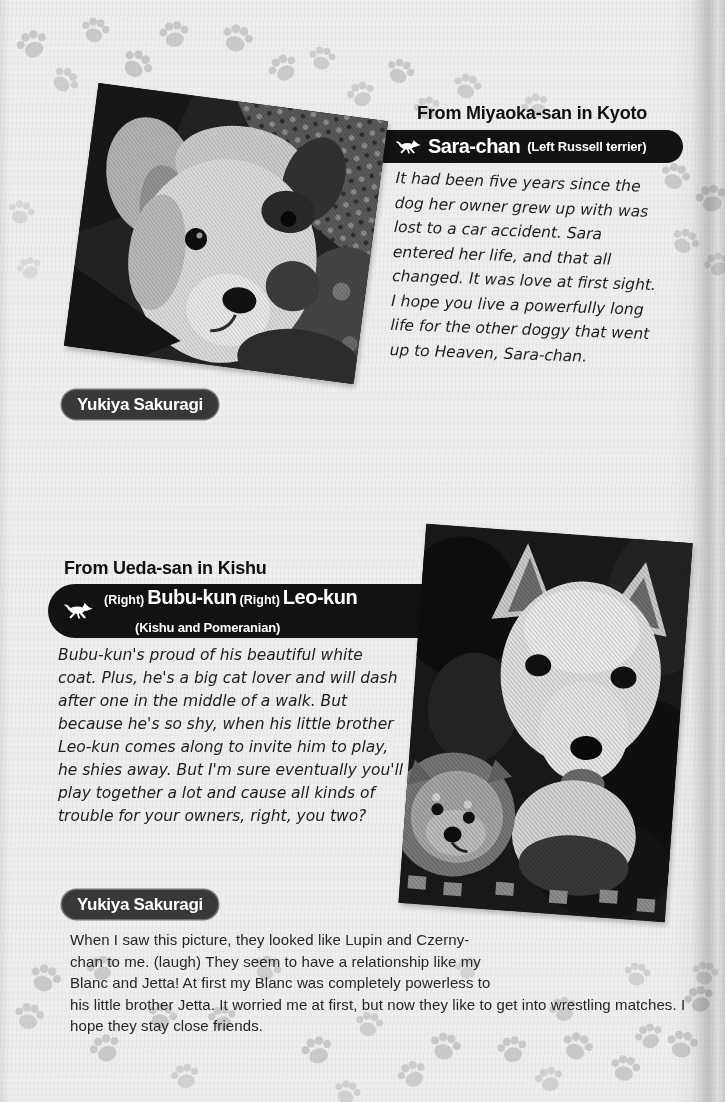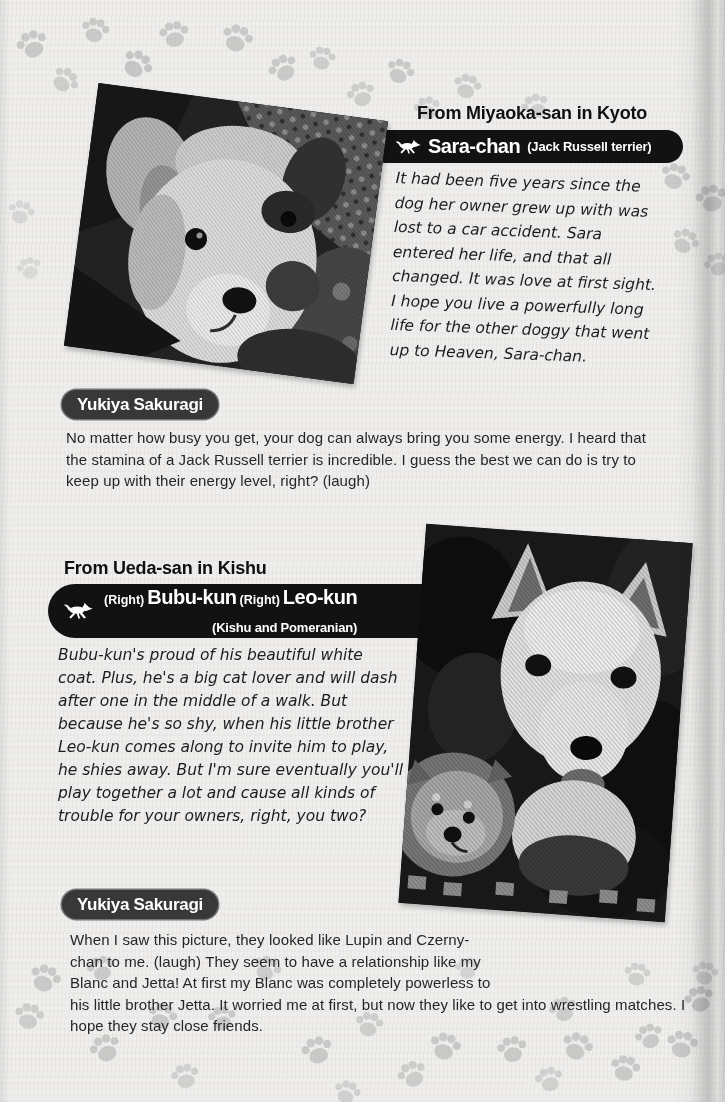--- a/index.html
+++ b/index.html
@@ -23,21 +23,21 @@
   .photo svg{display:block;width:100%;height:100%;}
   .photo1{left:80px;top:101px;width:292px;height:265px;transform:rotate(7.5deg);}
   .photo2{left:412px;top:533px;width:267px;height:380px;transform:rotate(4.2deg);}
 
   .from{position:absolute;z-index:2;font-weight:bold;font-size:18px;letter-spacing:-.2px;color:#101010;}
   .from1{left:417px;top:103px;}
   .from2{left:64px;top:558px;}
 
   .banner{position:absolute;z-index:2;background:var(--banner-bg,#121212);color:#fff;display:flex;align-items:center;}
   .banner1{left:381px;top:130px;width:288px;height:33px;border-radius:4px 17px 17px 4px;padding-left:14px;gap:7px;}
-  .banner2{left:48px;top:584px;width:414px;height:54px;border-radius:27px 0 0 27px;padding-left:15px;gap:8px;text-align:right;}
+  .banner2{left:48px;top:584px;width:414px;height:54px;border-radius:27px 0 0 27px;padding-left:15px;gap:8px;}
   .dogicon{display:inline-flex;flex:0 0 auto;}
   .dogname{font-weight:bold;font-size:20px;letter-spacing:-.5px;white-space:nowrap;}
   .dogbreed{font-weight:bold;font-size:13px;letter-spacing:-.2px;white-space:nowrap;}
   .pos{font-weight:bold;font-size:12.5px;margin:0 3px;}
   .banner2text{display:flex;flex-direction:column;line-height:1.15;}
   .banner2text .row1{display:flex;align-items:baseline;}
   .banner2text .row2{margin-left:34px;margin-top:12px;}
 
   .letter{position:absolute;z-index:2;font-family:"DejaVu Sans",sans-serif;font-style:italic;color:#1d1d1d;}
   .letter1{left:396px;top:166px;width:272px;font-size:15.5px;line-height:24.5px;transform:rotate(2deg);transform-origin:top left;}
@@ -584,28 +584,27 @@
           <polygon points="27,4.5 33.5,7.5 27.5,9.5"></polygon>
           <polygon points="23.5,4.5 24.5,0.5 27,4"></polygon>
           <path d="M9 7 Q4 1 1 3 Q5 5 7 10 Z"></path>
           <polygon points="21,11 26,17.5 24,18.5 19,13"></polygon>
           <polygon points="12,12 7,17 9,18.5 14,13"></polygon>
           <polygon points="17.5,12 19.5,18.5 17.5,18.5 15.5,13"></polygon>
         </g>
       </svg>
     </span>
     <span class="dogname">Sara-chan</span>
-    <span class="dogbreed">(Jack Russell terrier)</span>
+    <span class="dogbreed">(Left Russell terrier)</span>
   </div>
 
   <div class="letter letter1"><span>It had been five years since the dog her owner grew up with was lost to a car accident. Sara entered her life, and that all changed. It was love at first sight. I hope you live a powerfully long life for the other doggy that went up to Heaven, Sara-chan.</span></div>
 
   <div class="badge badge1">Yukiya Sakuragi</div>
 
-  <div class="comment comment1"><span>No matter how busy you get, your dog can always bring you some energy. I heard that the stamina of a Jack Russell terrier is incredible. I guess the best we can do is try to keep up with their energy level, right? (laugh)</span></div>
 
   <div class="from from2">From Ueda-san in Kishu</div>
 
   <div class="banner banner2">
     <span class="dogicon">
       <svg viewBox="0 0 34 20" width="30" height="18">
         <g fill="#ffffff">
           <ellipse cx="16" cy="9" rx="8.5" ry="4.2"></ellipse>
           <circle cx="25.5" cy="6.5" r="3.4"></circle>
           <polygon points="27,4.5 33.5,7.5 27.5,9.5"></polygon>

